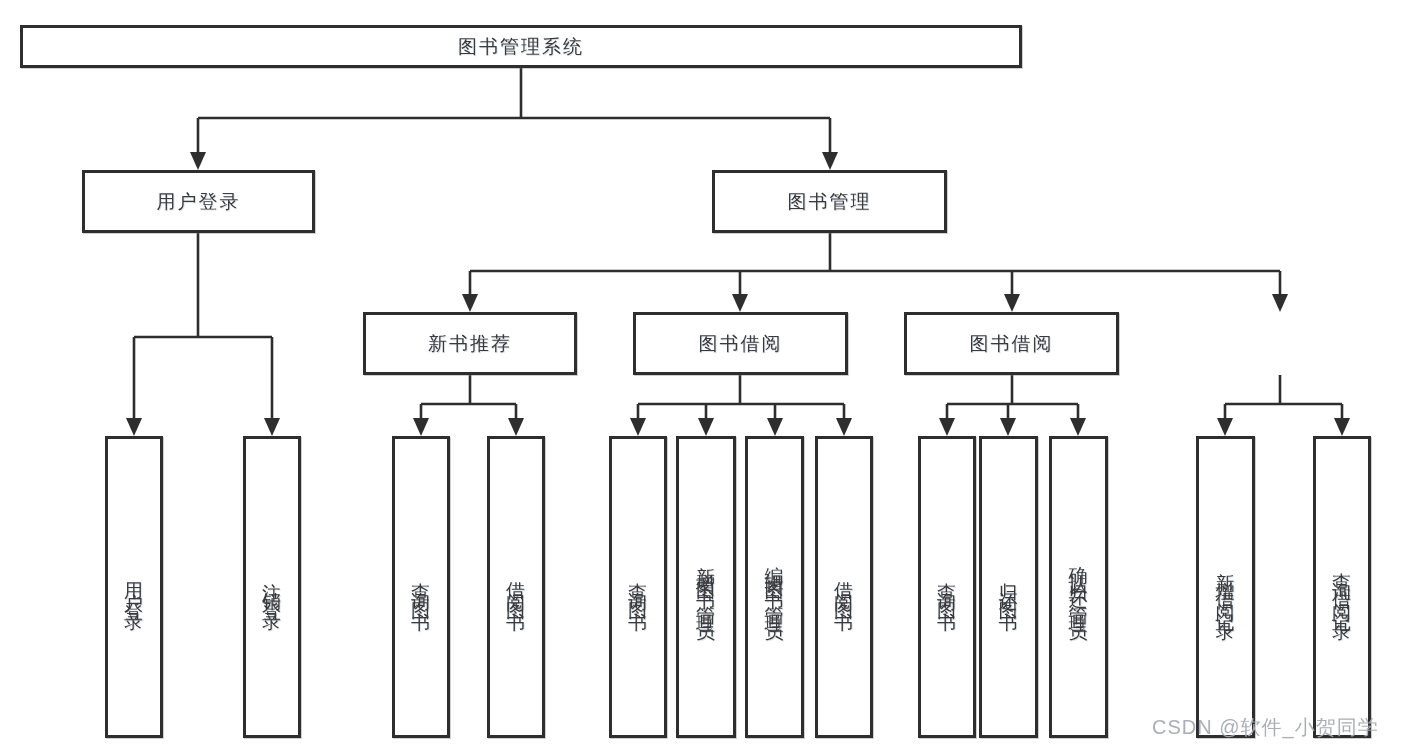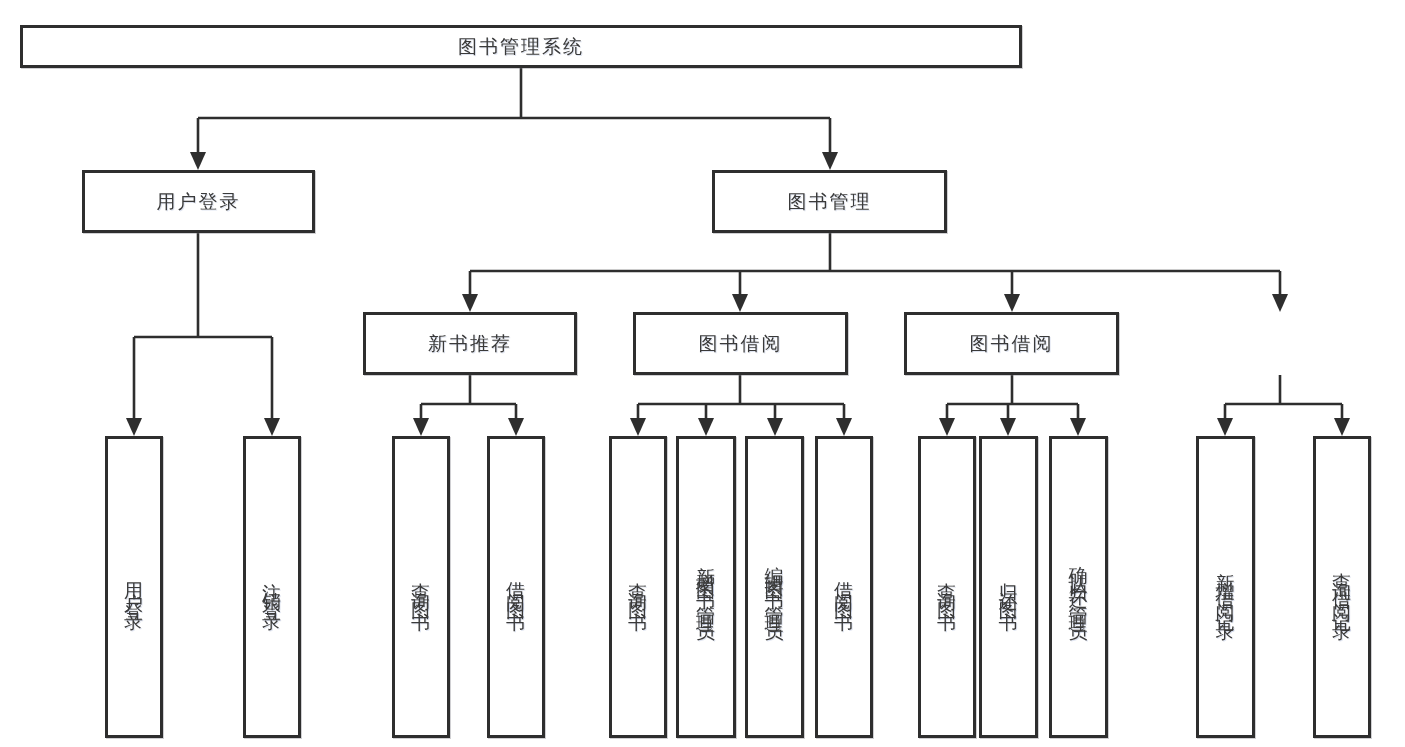--- a/index.html
+++ b/index.html
@@ -158,14 +158,15 @@
   <div class="box v long" style="left:1049px;top:436px;width:59px;height:302px">
     <span>确认归还（管理员）</span>
   </div>
   <div class="box v" style="left:1196px;top:436px;width:59px;height:302px">
     <span>新增借阅记录</span>
   </div>
   <div class="box v" style="left:1313px;top:436px;width:58px;height:302px">
     <span>查询借阅记录</span>
   </div>
 
+  <div id="watermark">CSDN @软件_小贺同学</div>
 
 </div>
 
 </body></html>

